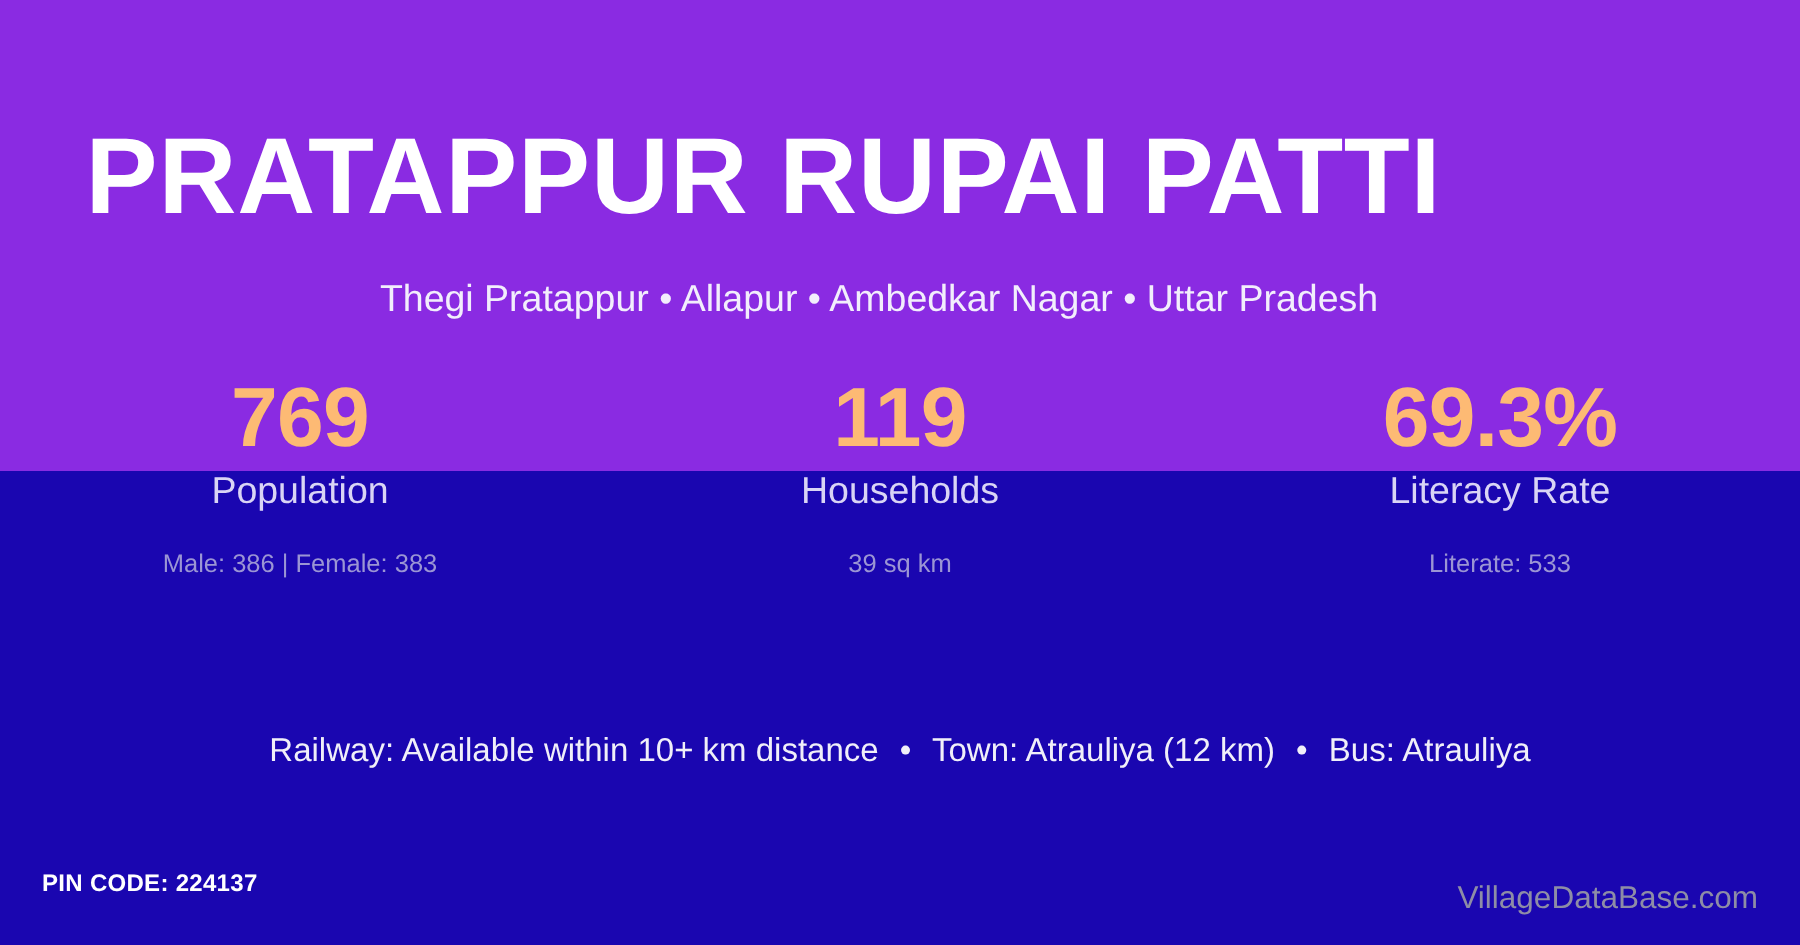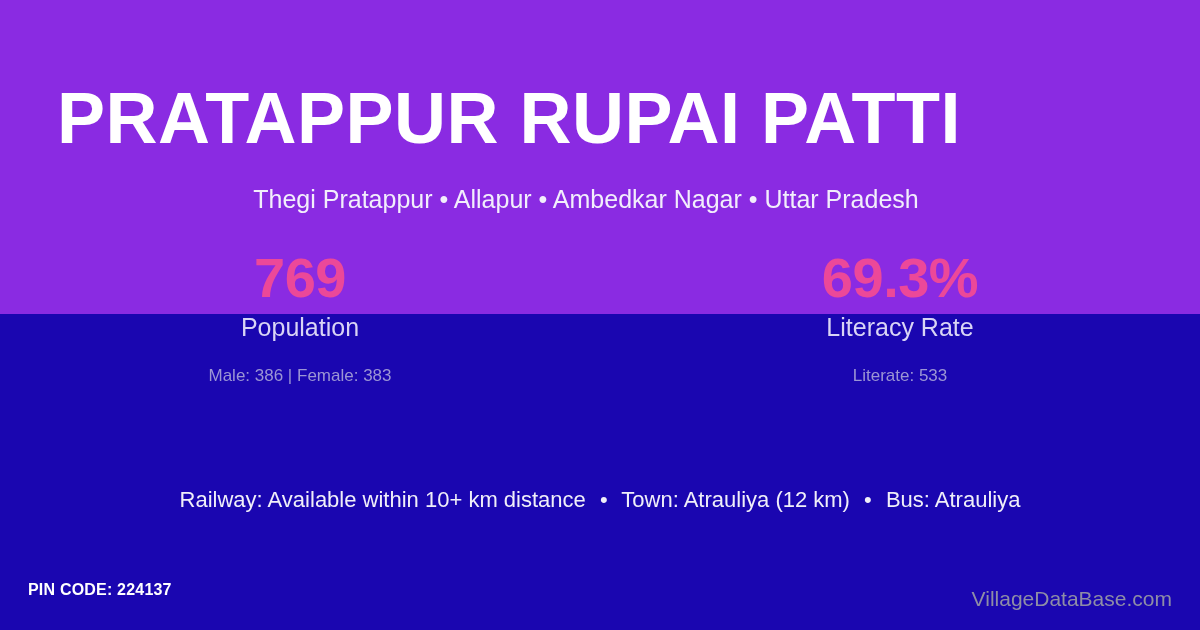--- a/index.html
+++ b/index.html
@@ -69,21 +69,21 @@
     top: 246px;
     width: 1200px;
     display: flex;
     flex-direction: row;
   }
   .stat {
     flex: 1 1 0;
     text-align: center;
   }
   .stat-value {
-    color: #ec4899;
+    color: #fdba74;
     font-size: 56px;
     line-height: 64px;
     font-weight: 700;
     letter-spacing: -0.5px;
   }
   .stat-label {
     margin-top: 2px;
     color: #d9d4f5;
     font-size: 25px;
     line-height: 31px;
@@ -147,20 +147,25 @@
   <div class="subtitle">Thegi Pratappur • Allapur • Ambedkar Nagar • Uttar Pradesh</div>
 
   <div class="stats">
 
     <div class="stat">
       <div class="stat-value">769</div>
       <div class="stat-label">Population</div>
       <div class="stat-sub">Male: 386 | Female: 383</div>
     </div>
 
+    <div class="stat">
+      <div class="stat-value">119</div>
+      <div class="stat-label">Households</div>
+      <div class="stat-sub">39 sq km</div>
+    </div>
 
     <div class="stat">
       <div class="stat-value">69.3%</div>
       <div class="stat-label">Literacy Rate</div>
       <div class="stat-sub">Literate: 533</div>
     </div>
 
   </div>
 
   <div class="info-line">

